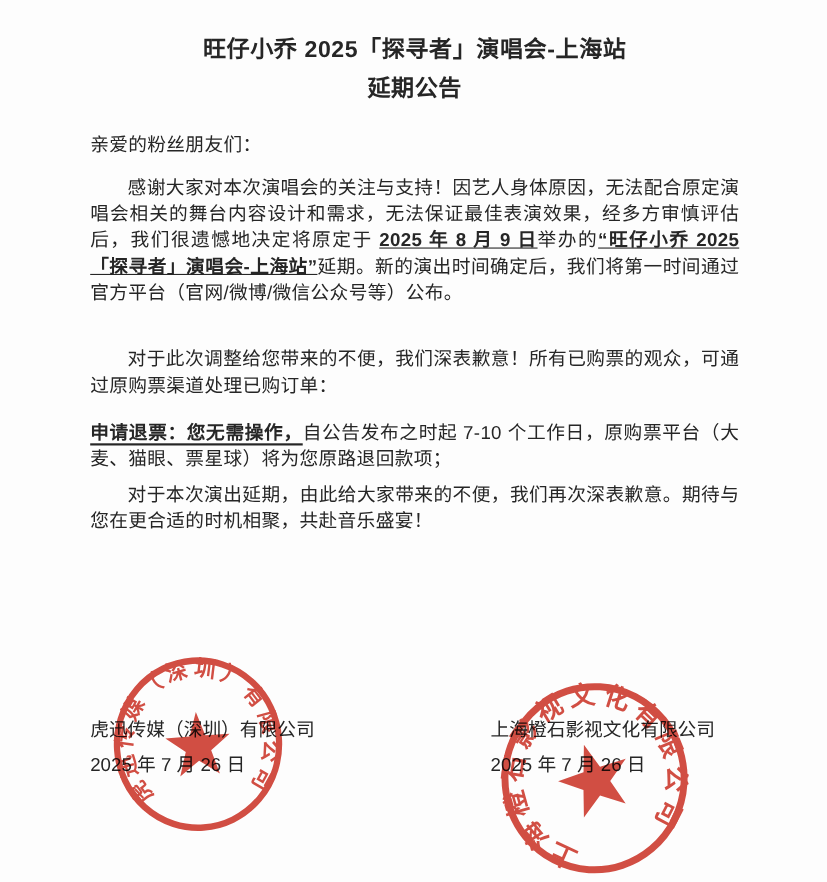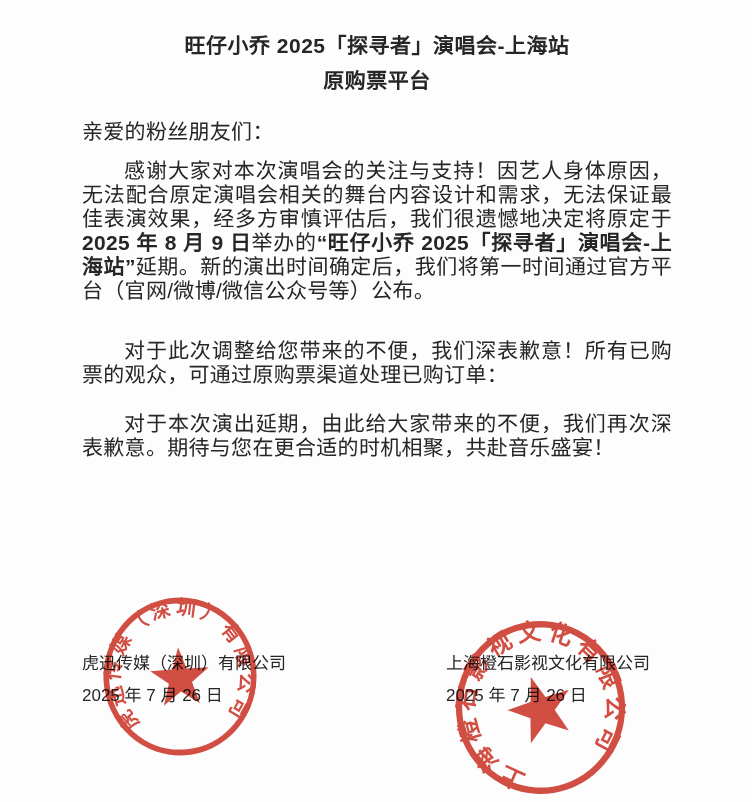--- a/index.html
+++ b/index.html
@@ -20,32 +20,32 @@
     padding: 28px 80px 0 82px;
   }
   .title {
     text-align: center;
     font-weight: 700;
     font-size: 21px;
     line-height: 35px;
     letter-spacing: 0.5px;
   }
   .para {
-    font-size: 21px;
+    font-size: 17px;
     line-height: 24px;
     text-align: justify;
     letter-spacing: 0.3px;
   }
   .greeting { margin-top: 22px; }
   .p1 { margin-top: 15px; text-indent: 2em; }
   .p2 { margin-top: 36px; text-indent: 2em; }
   .p3 { margin-top: 19px; }
   .p4 { margin-top: 14px; }
-  .p5 { margin-top: 25px; text-indent: 2em; }
-  .bold { font-weight: 700; }
+  .p5 { margin-top: 8px; text-indent: 2em; }
+  .bold { font-weight: 700; text-decoration: underline; }
   .bold-u {
     font-weight: 700;
     text-decoration: underline;
     text-decoration-thickness: 1.5px;
     text-underline-offset: 4px;
   }
   .sig {
     position: absolute;
     font-size: 17px;
     line-height: 32px;
@@ -65,29 +65,30 @@
   .seal svg { width: 100%; height: 100%; display: block; }
 </style>
 </head>
 <body>
 
 <div class="page">
   <div class="content">
 
     <div class="title">
       <div>旺仔小乔 2025「探寻者」演唱会-上海站</div>
-      <div>原购票平台</div>
+      <div>延期公告</div>
     </div>
 
     <p class="para greeting">亲爱的粉丝朋友们：</p>
 
     <p class="para p1"><span>感谢大家对本次演唱会的关注与支持！因艺人身体原因，无法配合原定演唱会相关的舞台内容设计和需求，无法保证最佳表演效果，经多方审慎评估后，我们很遗憾地决定将原定于 </span><span class="bold">2025 年 8 月 9 日</span><span>举办的</span><span class="bold">“旺仔小乔 2025「探寻者」演唱会-上海站”</span><span>延期。新的演出时间确定后，我们将第一时间通过官方平台（官网/微博/微信公众号等）公布。</span></p>
 
     <p class="para p2">对于此次调整给您带来的不便，我们深表歉意！所有已购票的观众，可通过原购票渠道处理已购订单：</p>
 
+    <p class="para p3"><span class="bold-u">申请退票：您无需操作，</span><span>自公告发布之时起 7-10 个工作日，原购票平台（大麦、猫眼、票星球）将为您原路退回款项；</span></p>
 
 
     <p class="para p5">对于本次演出延期，由此给大家带来的不便，我们再次深表歉意。期待与您在更合适的时机相聚，共赴音乐盛宴！</p>
   </div>
 
   <div class="sig sig-left">
     <div>虎迅传媒（深圳）有限公司</div>
     <div>2025 年 7 月 26 日</div>
   </div>
 

